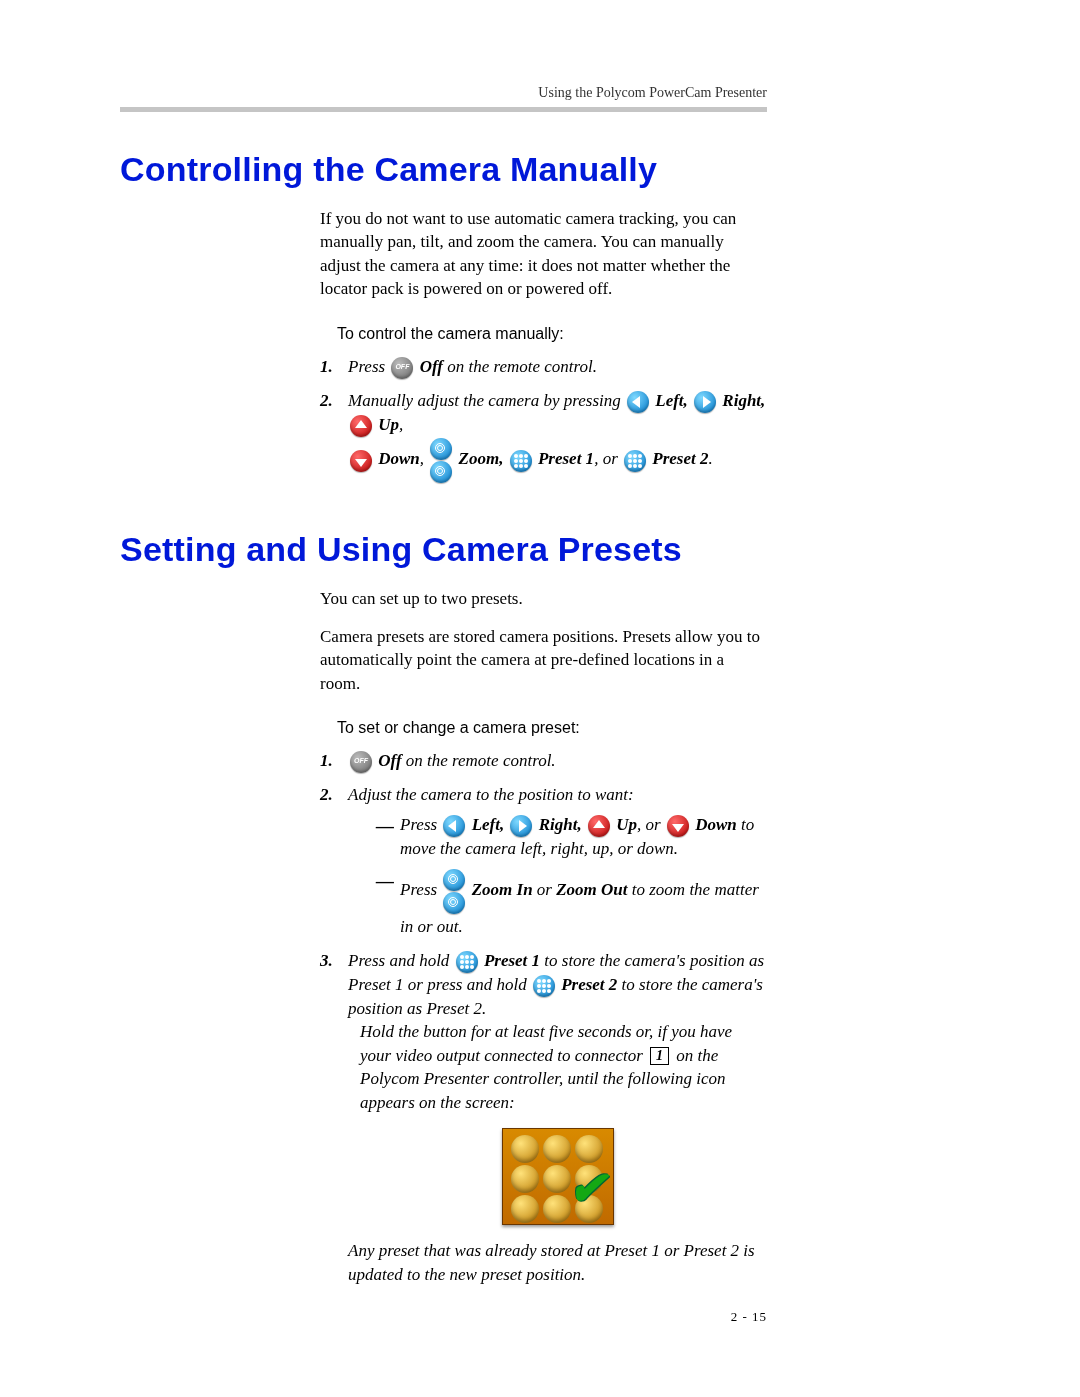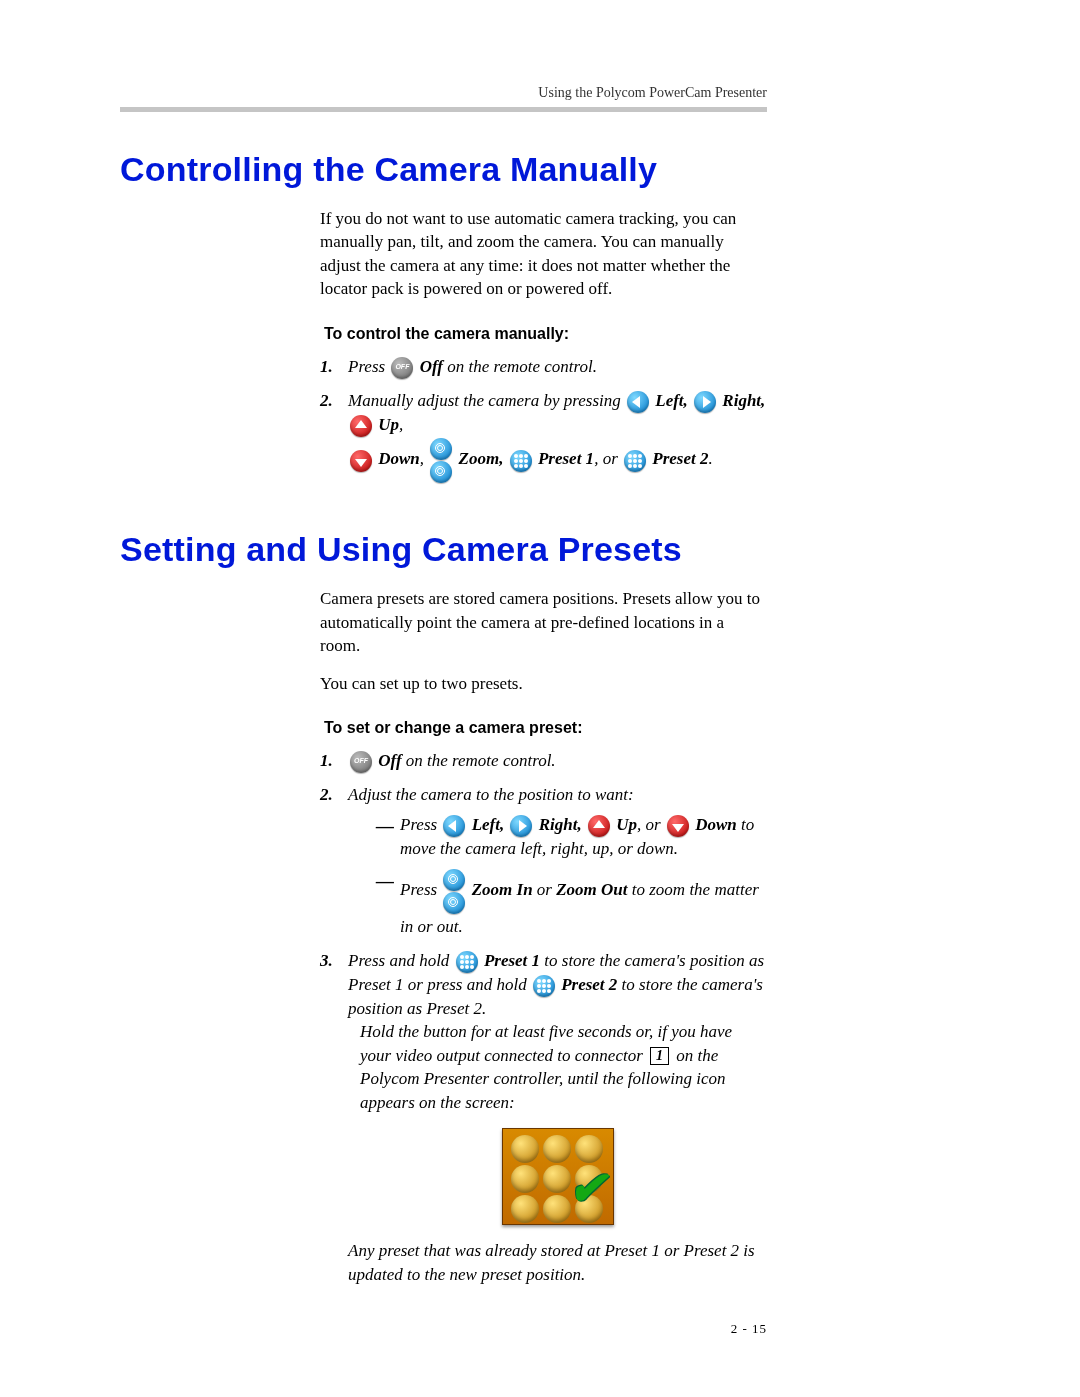--- a/index.html
+++ b/index.html
@@ -36,23 +36,23 @@
     letter-spacing: 0.2px;
   }
   .body-col {
     margin-left: 200px;
     font-size: 17px;
     line-height: 1.38;
   }
   .body-col p { margin: 0 0 14px 0; }
   .subhead {
     font-family: Futura, "Century Gothic", "Trebuchet MS", Arial, sans-serif;
-    font-weight: 700;
+    font-weight: 400;
     font-size: 16px;
-    margin: 22px 0 10px 4px;
+    margin: 22px 0 10px 17px;
   }
   ol.steps {
     list-style: none;
     margin: 0;
     padding: 0;
     counter-reset: step;
   }
   ol.steps > li {
     counter-increment: step;
     position: relative;
@@ -164,21 +164,21 @@
   }
   .preset-icon-big .b1{left:8px;top:6px}.preset-icon-big .b2{left:40px;top:6px}.preset-icon-big .b3{left:72px;top:6px}
   .preset-icon-big .b4{left:8px;top:36px}.preset-icon-big .b5{left:40px;top:36px}.preset-icon-big .b6{left:72px;top:36px}
   .preset-icon-big .b7{left:8px;top:66px}.preset-icon-big .b8{left:40px;top:66px}.preset-icon-big .b9{left:72px;top:66px}
   .preset-icon-big .check {
     position:absolute; right:6px; bottom:4px; font-size:46px; color:#14a814;
     text-shadow: 1px 1px 0 #063, -1px -1px 0 #063;
     font-weight:bold;
   }
   .page-num {
-    position:absolute; right:120px; bottom:60px;
+    position:absolute; right:120px; bottom:72px;
     font-size:13px; letter-spacing:1px;
   }
   .gap-section { height: 36px; }
   .indent-follow { margin-left: 28px; margin-top:10px; }
 </style>
 </head>
 <body>
 
 <div class="page">
 
@@ -220,22 +220,22 @@
               <span class="d9"></span>
             </span></span><b> Preset 2</b><span>.</span>
       </li>
     </ol>
   </div>
 
   <div class="gap-section"></div>
 
   <h1 class="section">Setting and Using Camera Presets</h1>
   <div class="body-col">
+    <p>You can set up to two presets.</p>
     <p>Camera presets are stored camera positions. Presets allow you to automatically point the camera at pre-defined locations in a room.</p>
-    <p>You can set up to two presets.</p>
 
     <div class="subhead">To set or change a camera preset:</div>
 
     <ol class="steps">
       <li>
         <span class="icon-pill gray"><span class="txt-off">OFF</span></span><b> Off</b><span> on the remote control.</span>
       </li>
       <li>
         <span>Adjust the camera to the position to want:</span>
         <div class="sub-list">

